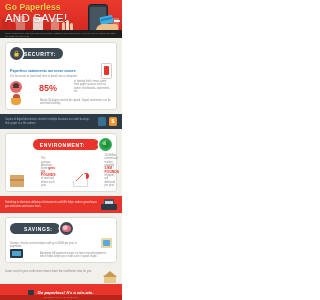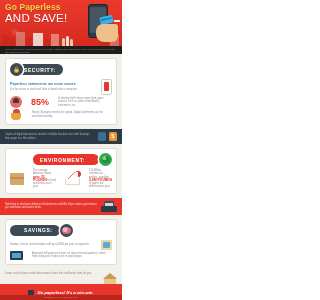--- a/index.html
+++ b/index.html
@@ -4,21 +4,21 @@
 <style>
   html,body{margin:0;padding:0;}
   body{
     width:122px;height:300px;overflow:hidden;
     font-family:"Liberation Sans",sans-serif;
     background:#ffffff;
   }
   .page{position:relative;width:122px;height:300px;overflow:hidden;background:#f2f0eb;}
 
   
-  .header{position:relative;height:46px;background:#e8342a;overflow:hidden;}
+  .header{position:relative;height:30px;background:#e8342a;overflow:hidden;}
   .hdr-pattern{position:absolute;inset:0;
     background:
       radial-gradient(circle at 12% 70%, rgba(255,255,255,.10) 0 3px, transparent 3px),
       radial-gradient(circle at 30% 85%, rgba(255,255,255,.08) 0 2px, transparent 2px),
       linear-gradient(180deg,#ea3a2c 0%, #d62b21 100%);
   }
   .hdr-city{position:absolute;left:0;right:0;bottom:0;height:17px;}
   .bld{position:absolute;bottom:0;background:#c9281f;opacity:.85;}
   .title-wrap{position:absolute;left:5px;top:3px;z-index:5;}
   .t1{color:#f7d04a;font-size:8.5px;font-weight:bold;line-height:9px;letter-spacing:.1px;
@@ -51,21 +51,21 @@
   .pill-red{background:#e8342a;}
   .badge-ico{position:absolute;width:13px;height:13px;border-radius:50%;display:flex;
      align-items:center;justify-content:center;box-shadow:0 0 0 1.5px #fff;}
   .ico-dark{background:#3c4a54;left:0;}
   .ico-green{background:#2fa84f;}
   .ico-dark2{background:#3c4a54;left:0;}
 
   
   .sec-head{color:#2a7fb8;font-size:3.6px;font-weight:bold;line-height:5px;}
   .sec-sub{color:#8a8a8a;font-size:2.7px;line-height:3.6px;margin-top:1px;}
-  .row{display:flex;align-items:center;gap:9px;margin-top:1px;}
+  .row{display:flex;align-items:flex-end;gap:17px;margin-top:1px;}
   .stat-big{color:#e8342a;font-size:9px;font-weight:bold;line-height:9px;}
   .body-txt{color:#8a8a8a;font-size:2.6px;line-height:3.3px;}
   .mini-phone{width:9px;height:14px;background:#fff;border:1px solid #d0cdc6;border-radius:1.5px;
      position:relative;flex:0 0 auto;}
   .mini-phone:after{content:"";position:absolute;left:1.5px;top:2px;width:5.5px;height:9px;background:#e8342a;border-radius:1px;}
   .av{width:12px;height:12px;border-radius:50%;background:#e8696a;flex:0 0 auto;position:relative;}
   .av:after{content:"";position:absolute;left:3px;top:2px;width:6px;height:5px;background:#4a3832;border-radius:3px 3px 0 0;}
   .coffee{width:13px;height:11px;flex:0 0 auto;position:relative;}
   .coffee i{position:absolute;left:1px;bottom:0;width:10px;height:7px;background:#e8a33d;border-radius:0 0 4px 4px;}
   .coffee b{position:absolute;left:3px;top:0;width:7px;height:4px;background:#c94f3a;border-radius:3px 3px 0 0;}

